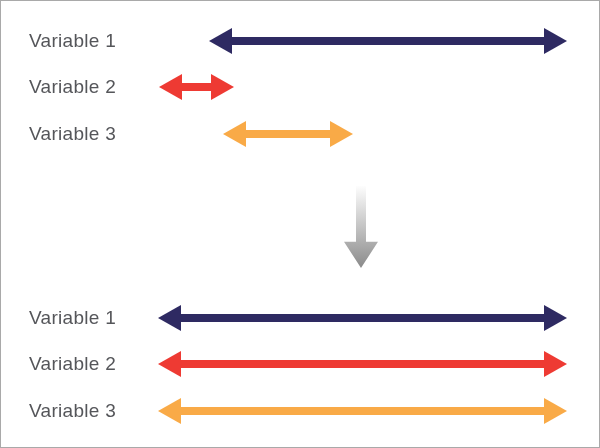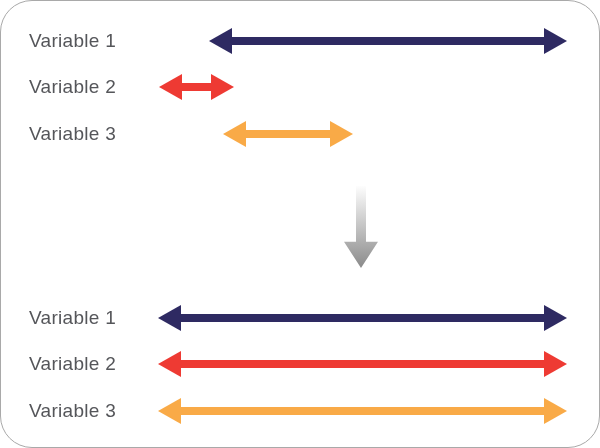--- a/index.html
+++ b/index.html
@@ -61,21 +61,21 @@
     left: 343px;
     top: 185px;
     width: 34px;
     height: 82px;
     clip-path: polygon(35.3% 0, 64.7% 0, 64.7% 68%, 100% 68%, 50% 100%, 0 68%, 35.3% 68%);
   }
 </style>
 </head>
 <body>
 
-<div class="canvas" style="background: rgb(255, 255, 255); border-color: rgb(169, 169, 169); color: rgb(85, 86, 90); border-radius: 32px;">
+<div class="canvas" style="background: rgb(255, 255, 255); border-color: rgb(169, 169, 169); color: rgb(85, 86, 90);">
 
   <div>
     <div class="var-label t-r1">Variable 1</div>
     <div class="harrow t-r1" style="left: 208px; width: 358px; --arrow-color: #2e2a62;">
       <span class="head left"></span>
       <span class="shaft"></span>
       <span class="head right"></span>
     </div>
 
     <div class="var-label t-r2">Variable 2</div>

